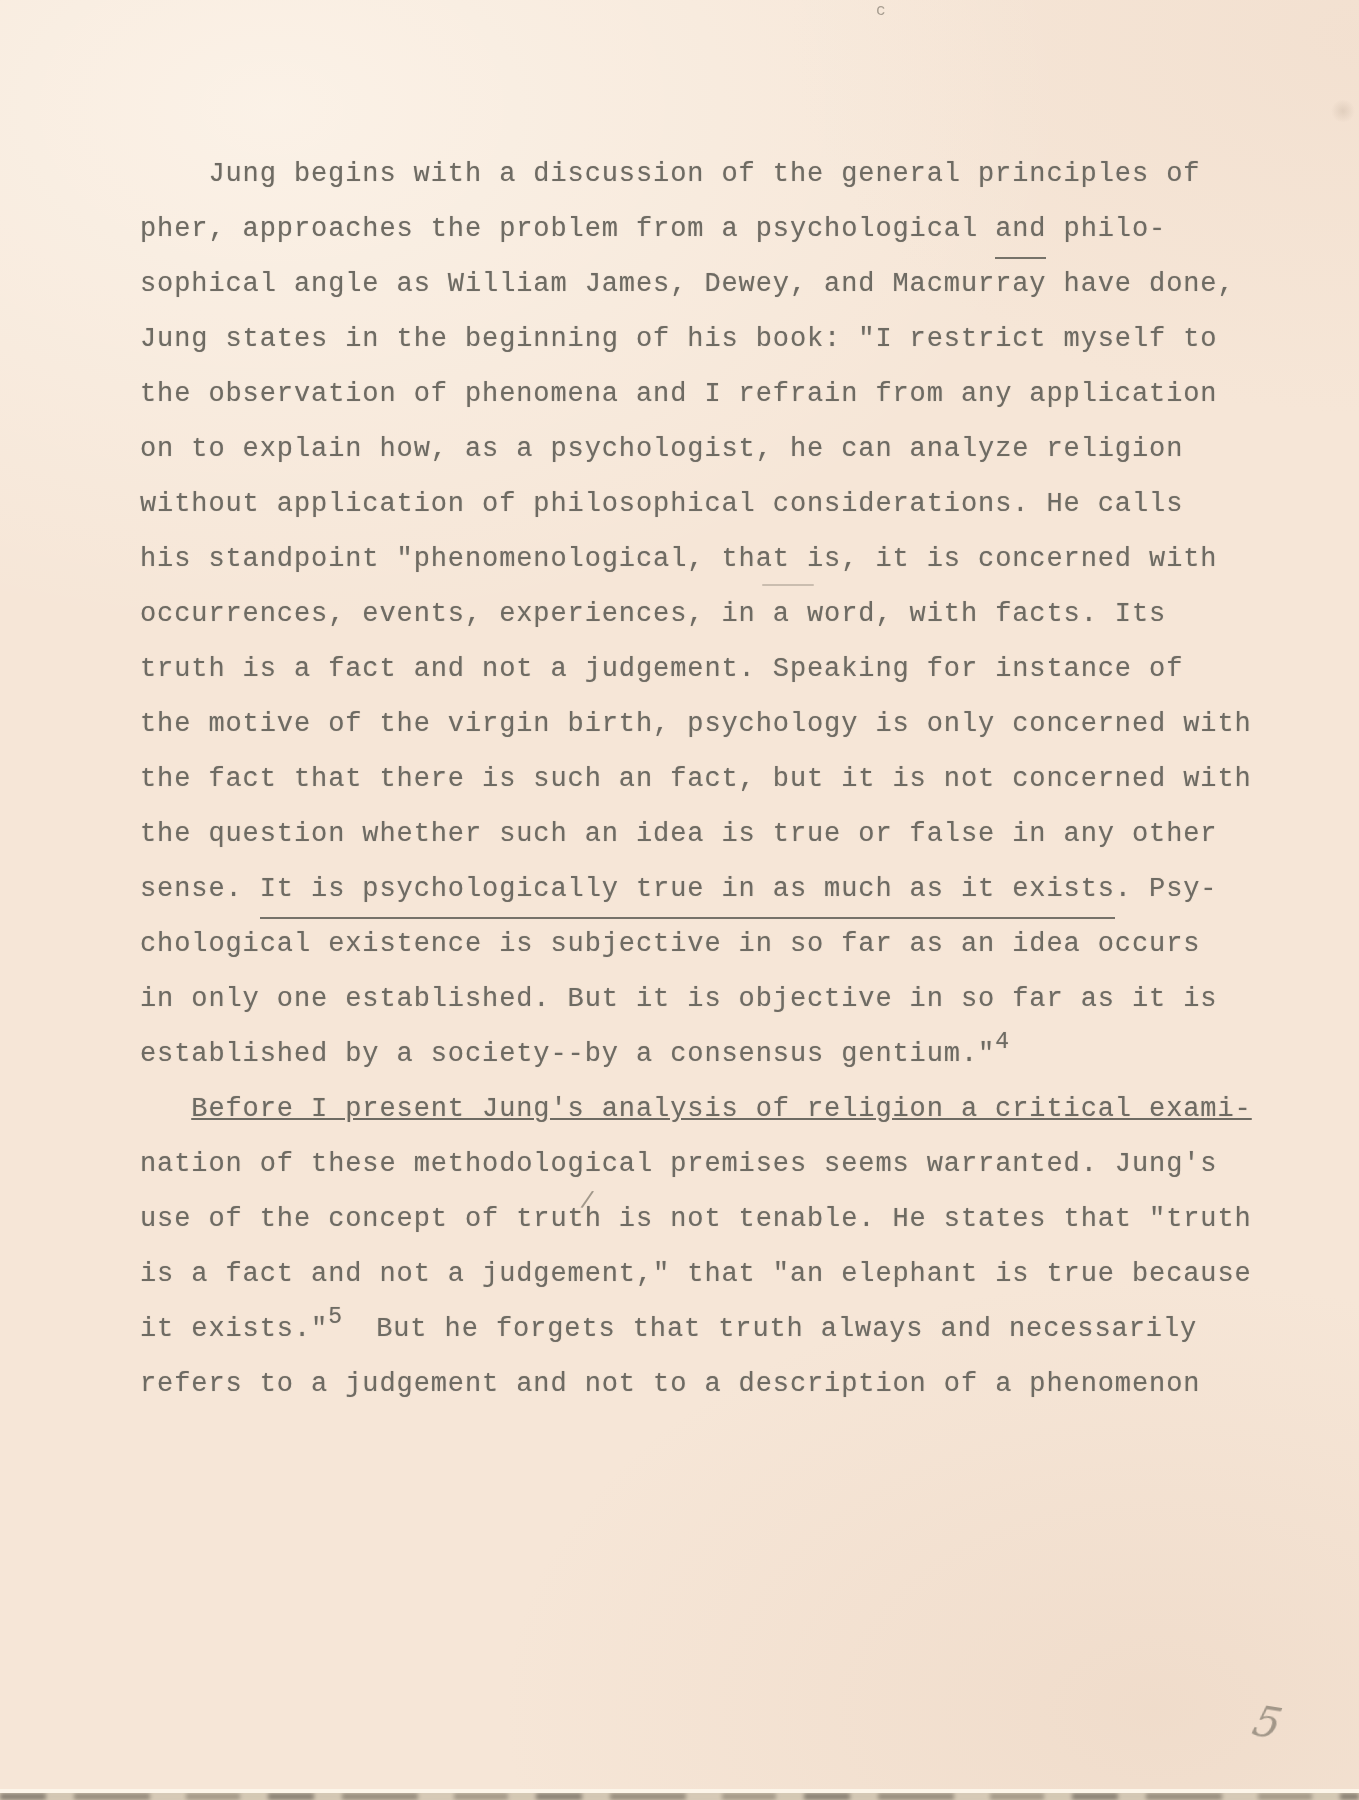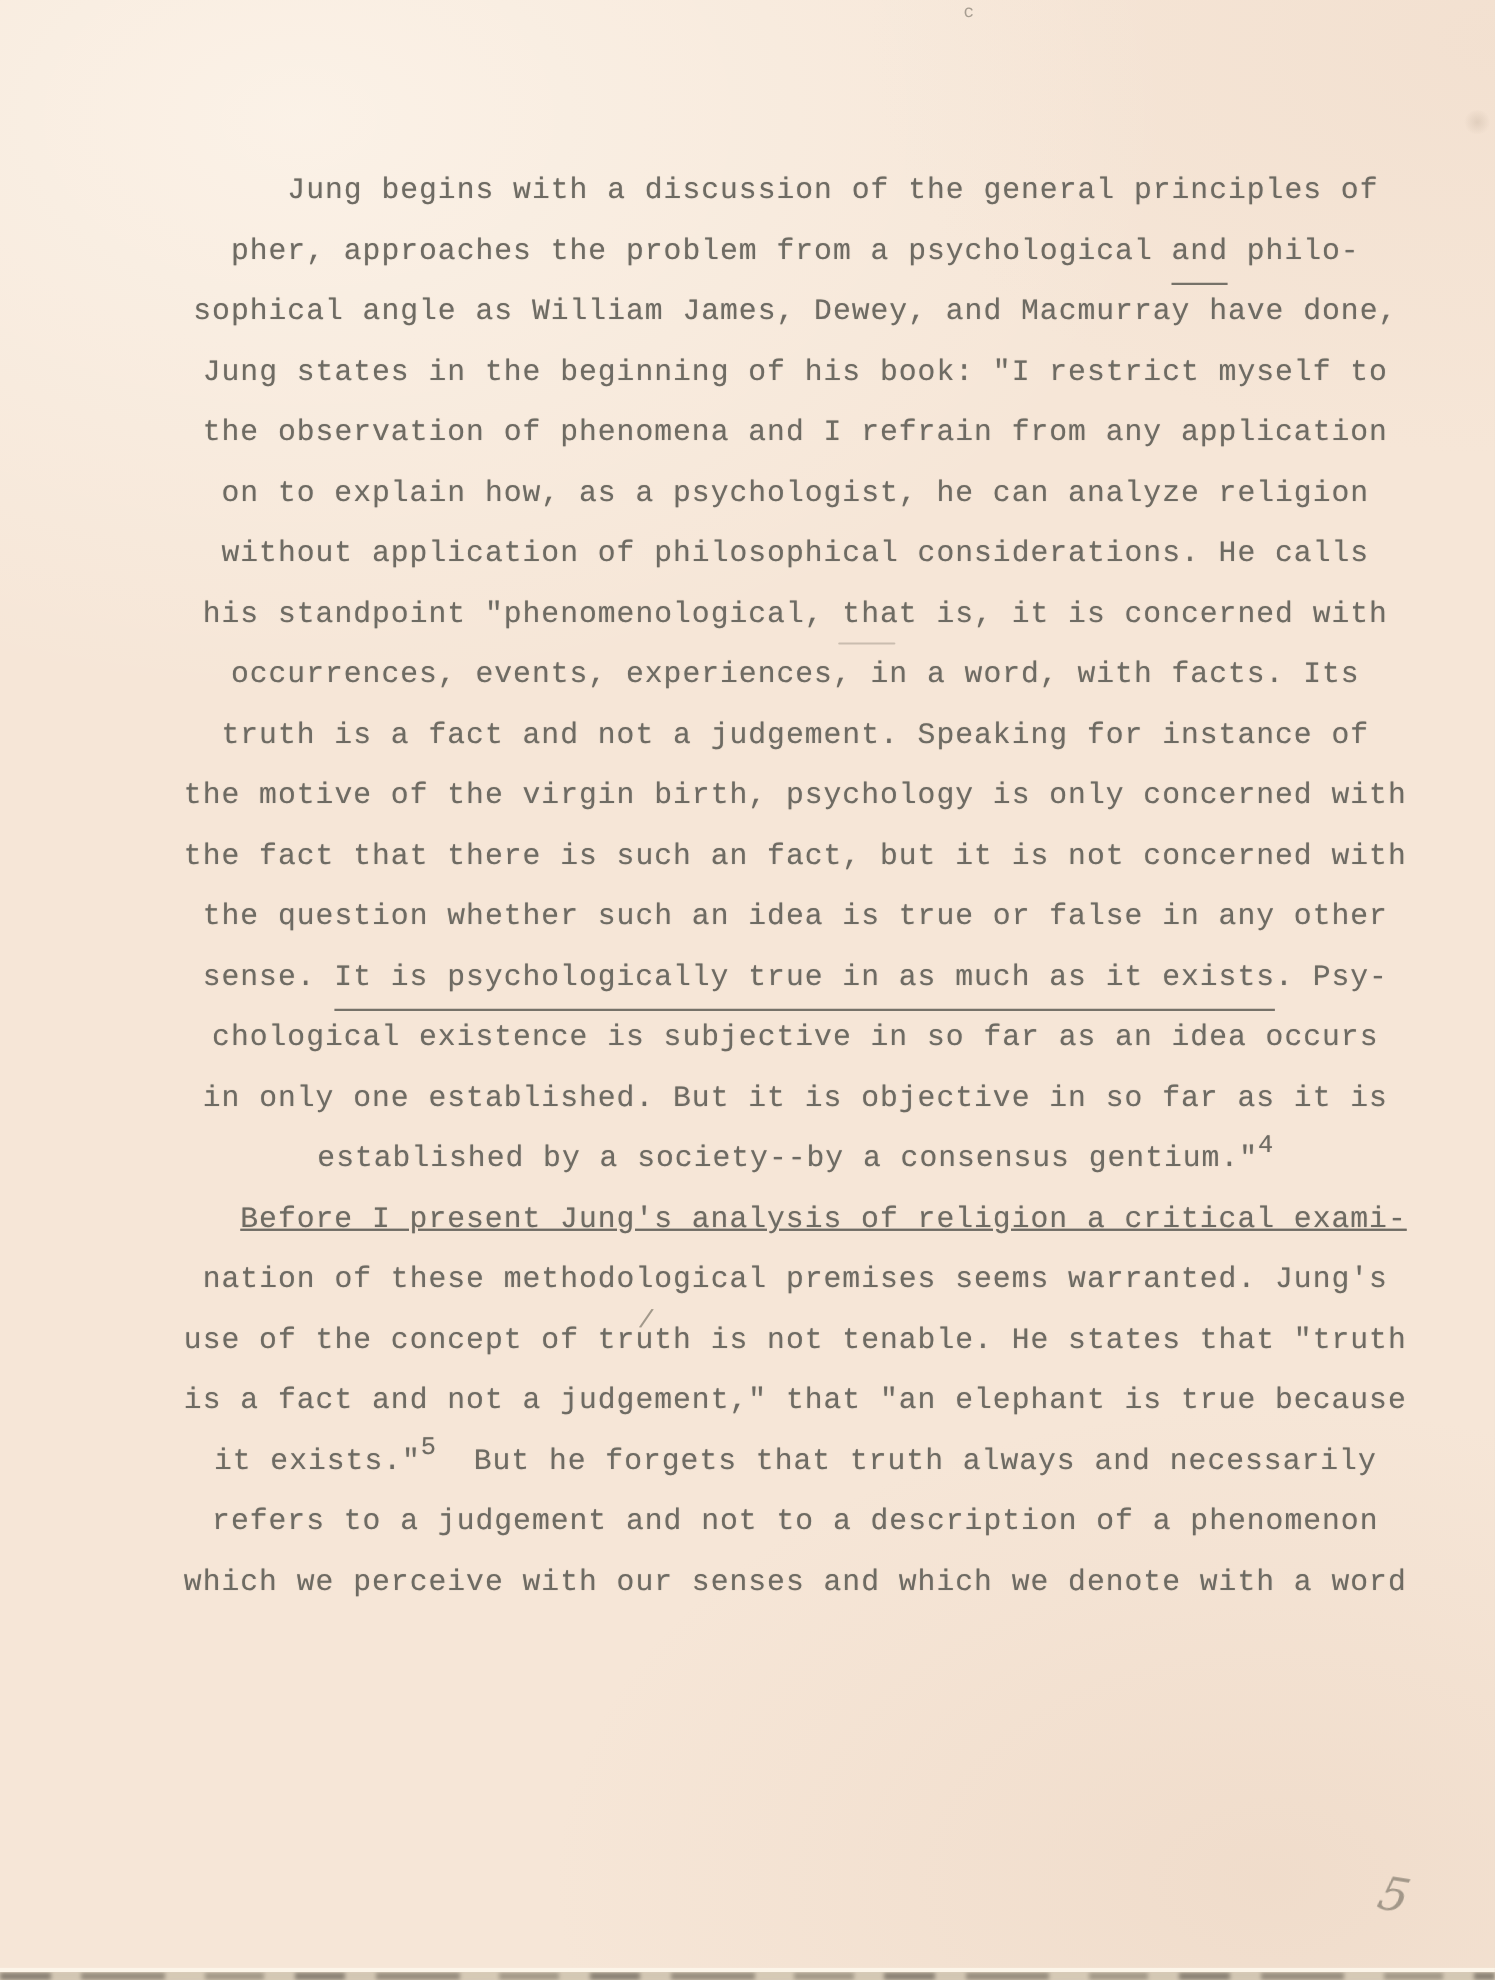--- a/index.html
+++ b/index.html
@@ -12,24 +12,23 @@
   .page {
     position: absolute; inset: 0;
     background:
       radial-gradient(90% 45% at 20% 6%, rgba(255,251,244,0.55), transparent 65%),
       radial-gradient(80% 40% at 85% 95%, rgba(224,195,172,0.28), transparent 60%),
       radial-gradient(60% 30% at 100% 2%, rgba(236,214,196,0.35), transparent 70%),
       var(--paper, #f6e6d7);
   }
   .text-block {
     position: absolute;
-    left: 128px; top: 147px;
+    left: 140px; top: 147px;
     width: 1190px;
     z-index: 2;
-    text-align: center;
   }
   .line {
     height: 55px;
     line-height: 55px;
     white-space: pre;
     font-size: 27px;
     letter-spacing: 0.9px;
     color: var(--ink, #6e6b63);
     text-shadow: 0 0 1px rgba(110,107,99,0.45);
   }
@@ -135,21 +134,20 @@
       <div class="line"><span>sense. </span><span class="underlined">It is psychologically true in as much as it exists</span><span>. Psy-</span></div>
       <div class="line"><span>chological existence is subjective in so far as an idea occurs</span></div>
       <div class="line"><span>in only one established. But it is objective in so far as it is</span></div>
       <div class="line"><span>established by a society--by a consensus gentium."</span><span class="sup">4</span></div>
       <div class="line" style="text-indent: 51.3px; text-decoration: underline;"><span>Before I present Jung's analysis of religion a critical exami-</span></div>
       <div class="line"><span>nation of these methodological premises seems warranted. Jung's</span></div>
       <div class="line"><span>use of the concept of truth is not tenable. He states that "truth</span></div>
       <div class="line"><span>is a fact and not a judgement," that "an elephant is true because</span></div>
       <div class="line"><span>it exists."</span><span class="sup">5</span><span>  But he forgets that truth always and necessarily</span></div>
       <div class="line"><span>refers to a judgement and not to a description of a phenomenon</span></div>
-      <div class="line"><span>which we perceive with our senses and which we denote with a word</span></div>
     </div>
 
   <div class="corner-mark">c</div>
 
   <div class="stray-slash">/</div>
 
   <div class="stray-dash"></div>
 
   <div class="smudge-spot"></div>
 

